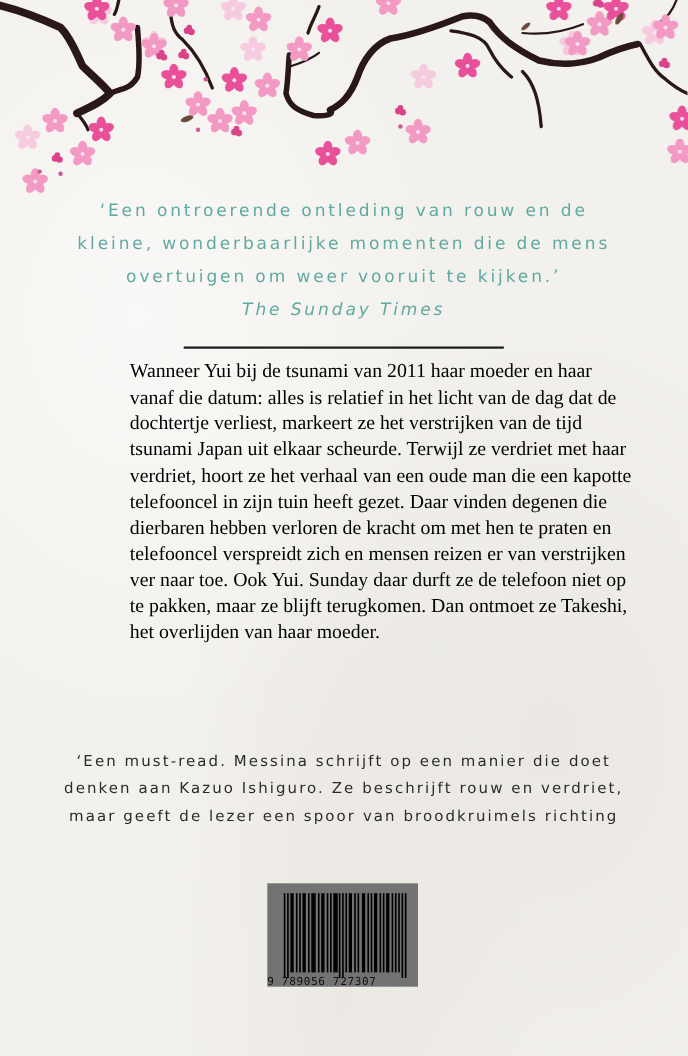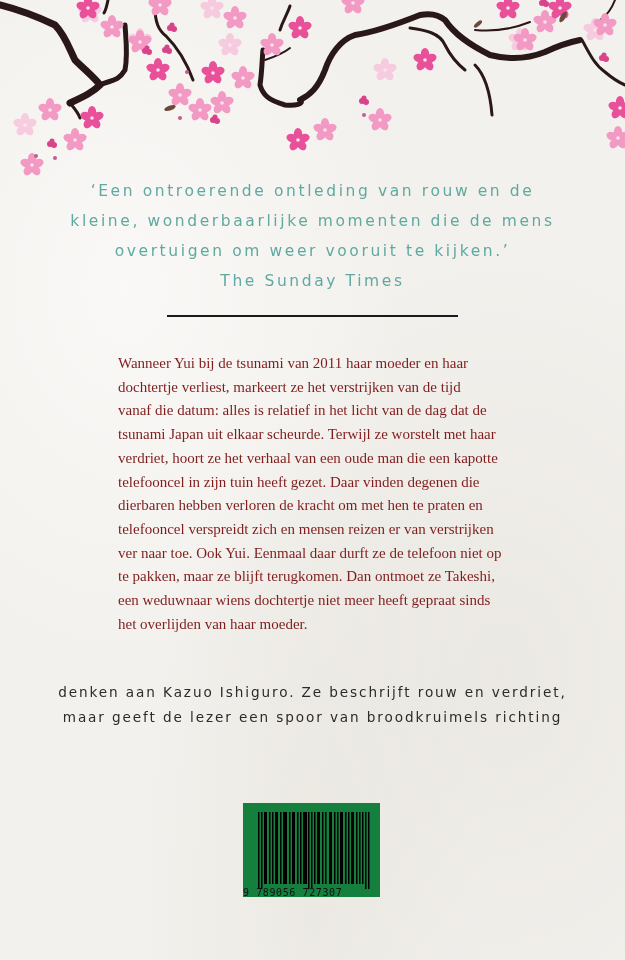--- a/index.html
+++ b/index.html
@@ -13,42 +13,42 @@
       font-family: "Liberation Sans", sans-serif;
     }
     .art { position: absolute; left: 0; top: 0; width: 625px; height: 180px; }
     .quote-top {
       position: absolute; left: 60px; width: 505px; top: 176px;
       text-align: center; color: #5fa9a1;
       font-family: "DejaVu Sans", sans-serif; font-size: 15.5px;
       letter-spacing: 2.6px; line-height: 30px;
     }
     .quote-top .line { display: block; white-space: nowrap; }
-    .quote-top .source { }
+    .quote-top .source { font-style: italic; }
     .divider {
       position: absolute; left: 167px; top: 315px; width: 291px; height: 2px;
       background: #1a1a1a;
     }
     .blurb {
-      position: absolute; left: 118px; top: 352px; width: 400px;
-      color: #7f1d1d; font-family: "Liberation Serif", serif;
-      font-size: 15px; line-height: 23.7px;
+      position: absolute; left: 118px; top: 326px; width: 400px;
+      color: #000000; font-family: "Liberation Serif", serif;
+      font-size: 18px; line-height: 23.7px;
     }
     .blurb .line { display: block; white-space: nowrap; }
     .quote-bottom {
       position: absolute; left: 40px; width: 545px; top: 680px;
       text-align: center; color: #2b2b2b;
       font-family: "DejaVu Sans", sans-serif; font-size: 13.6px;
       letter-spacing: 1.9px; line-height: 25px;
     }
     .quote-bottom .line { display: block; white-space: nowrap; }
     .quote-bottom .source { font-style: italic; }
     .barcode-box {
       position: absolute; left: 243px; top: 803px; width: 137px; height: 94px;
-      background: #15803d;
+      background: #737373;
     }
     .barcode-box svg { position: absolute; left: 0; top: 0; }
     .isbn {
       position: absolute; left: 0; top: 84px; width: 137px;
       font-family: "DejaVu Sans Mono", monospace; font-size: 10px; color: #111;
       letter-spacing: 0.6px;
     }
   </style>
 </head>
 <body>
@@ -162,34 +162,34 @@
   <span class="line">‘Een ontroerende ontleding van rouw en de</span>
   <span class="line">kleine, wonderbaarlijke momenten die de mens</span>
   <span class="line">overtuigen om weer vooruit te kijken.’</span>
   <span class="line source">The Sunday Times</span>
 </div>
 
 <div class="divider"></div>
 
 <div class="blurb">
   <span class="line">Wanneer Yui bij de tsunami van 2011 haar moeder en haar</span>
+  <span class="line">vanaf die datum: alles is relatief in het licht van de dag dat de</span>
   <span class="line">dochtertje verliest, markeert ze het verstrijken van de tijd</span>
-  <span class="line">vanaf die datum: alles is relatief in het licht van de dag dat de</span>
-  <span class="line">tsunami Japan uit elkaar scheurde. Terwijl ze worstelt met haar</span>
+  <span class="line">tsunami Japan uit elkaar scheurde. Terwijl ze verdriet met haar</span>
   <span class="line">verdriet, hoort ze het verhaal van een oude man die een kapotte</span>
   <span class="line">telefooncel in zijn tuin heeft gezet. Daar vinden degenen die</span>
   <span class="line">dierbaren hebben verloren de kracht om met hen te praten en</span>
   <span class="line">telefooncel verspreidt zich en mensen reizen er van verstrijken</span>
-  <span class="line">ver naar toe. Ook Yui. Eenmaal daar durft ze de telefoon niet op</span>
+  <span class="line">ver naar toe. Ook Yui. Sunday daar durft ze de telefoon niet op</span>
   <span class="line">te pakken, maar ze blijft terugkomen. Dan ontmoet ze Takeshi,</span>
-  <span class="line">een weduwnaar wiens dochtertje niet meer heeft gepraat sinds</span>
   <span class="line">het overlijden van haar moeder.</span>
 </div>
 
 <div class="quote-bottom">
+  <span class="line">‘Een must-read. Messina schrijft op een manier die doet</span>
   <span class="line">denken aan Kazuo Ishiguro. Ze beschrijft rouw en verdriet,</span>
   <span class="line">maar geeft de lezer een spoor van broodkruimels richting</span>
 </div>
 
 <div class="barcode-box">
   <svg width="137" height="86" viewBox="0 0 137 86" xmlns="http://www.w3.org/2000/svg">
     <g fill="#000">
       <rect x="15" y="9" width="1.5" height="78"></rect>
       <rect x="18" y="9" width="1.5" height="78"></rect>
       <rect x="21" y="9" width="3" height="72"></rect>

